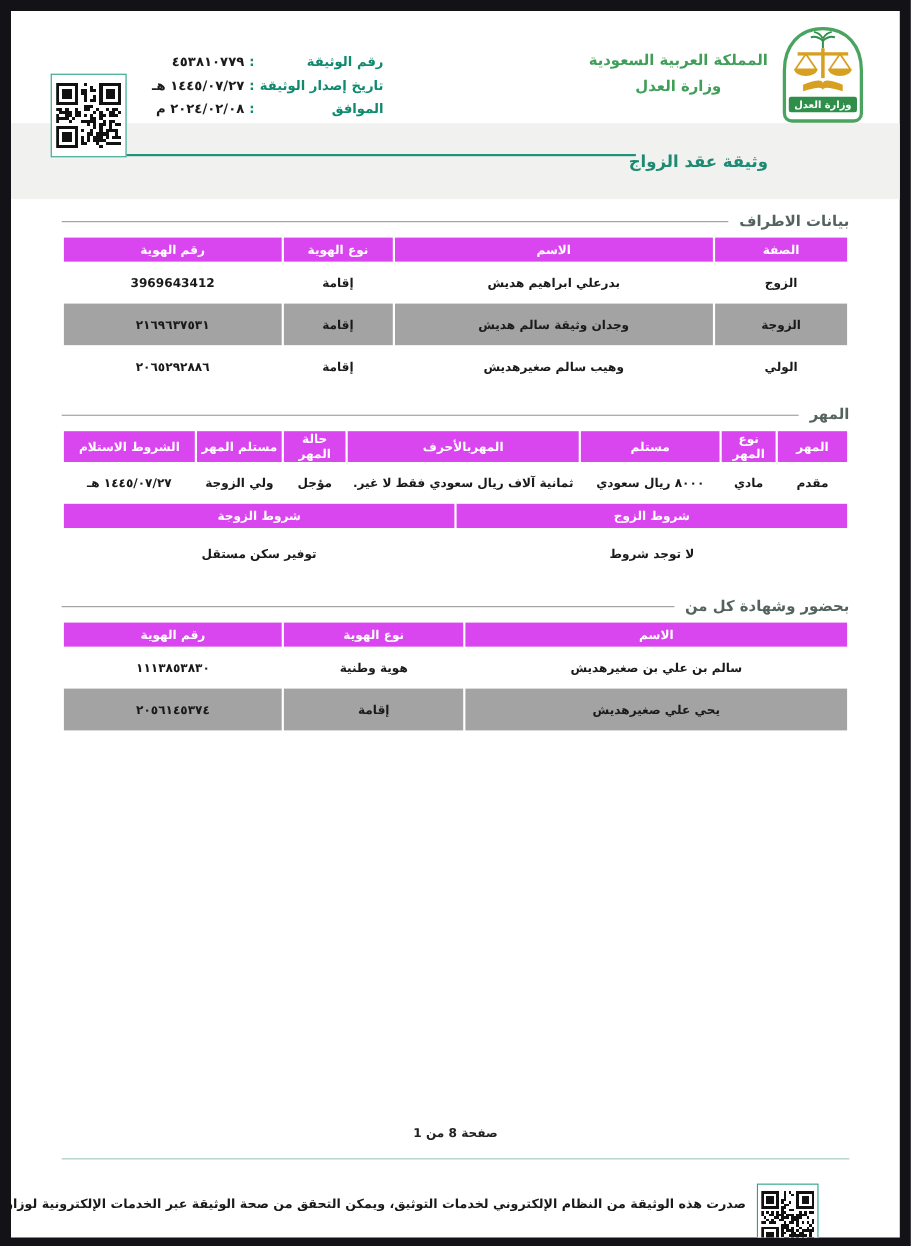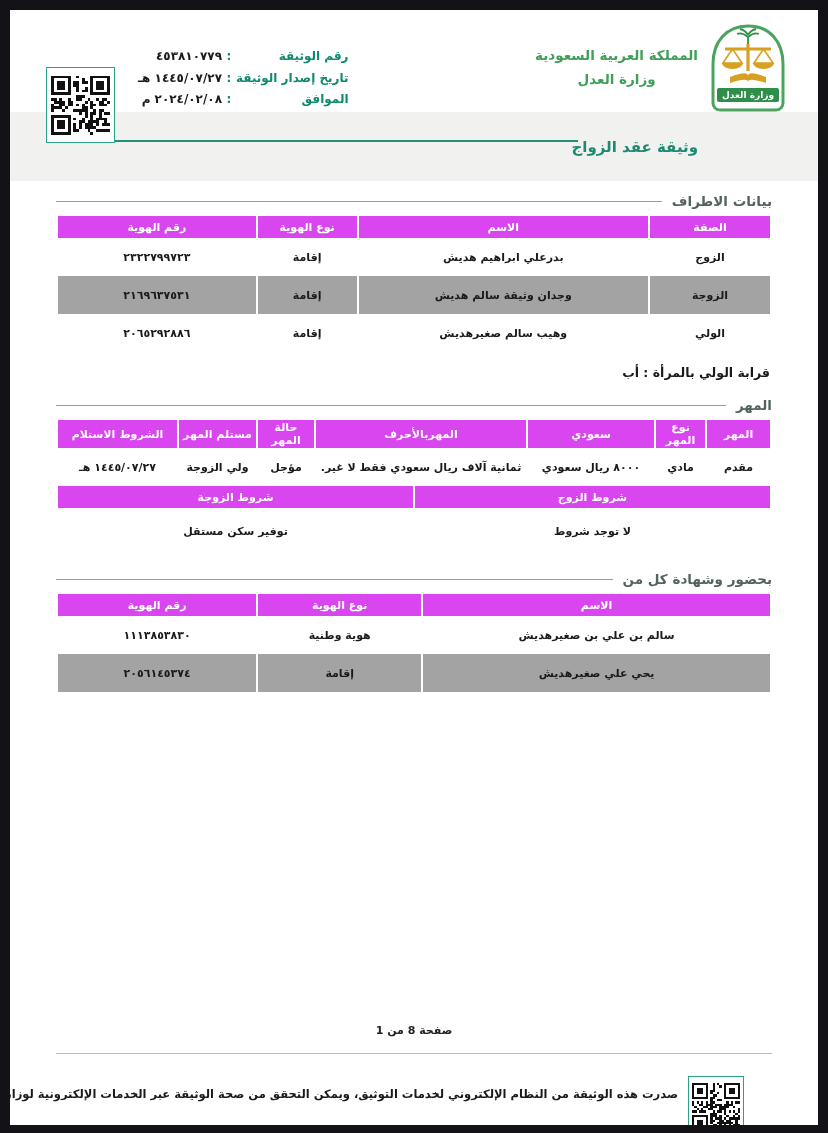--- a/index.html
+++ b/index.html
@@ -259,57 +259,56 @@
           <tr>
         <th>الصفة</th>
         <th>الاسم</th>
         <th>نوع الهوية</th>
         <th>رقم الهوية</th>
       </tr>
       <tr>
         <td>الزوج</td>
         <td>بدرعلي ابراهيم هديش</td>
         <td>إقامة</td>
-        <td>٢٣٢٢٧٩٩٧٢٣</td>
+        <td>3969643412</td>
       </tr>
       <tr class="alt">
         <td>الزوجة</td>
         <td>وجدان وثيقة سالم هديش</td>
         <td>إقامة</td>
         <td>٢١٦٩٦٣٧٥٣١</td>
       </tr>
       <tr>
         <td>الولي</td>
         <td>وهيب سالم صغيرهديش</td>
         <td>إقامة</td>
         <td>٢٠٦٥٢٩٢٨٨٦</td>
       </tr>
     </tbody>
       </table>
-    <div class="relation">قرابة الولي بالمرأة : أب</div>
 
     <div class="sec gap-md">
       <span class="sec-title">المهر</span>
       <span class="sec-line"></span>
     </div>
     <table class="tbl-dowry">
       <colgroup>
           <col style="width:9%">
           <col style="width:7%">
           <col style="width:18%">
           <col style="width:30%">
           <col style="width:8%">
           <col style="width:11%">
           <col style="width:17%">
         </colgroup>
       <tbody>
           <tr>
         <th>المهر</th>
         <th>نوع المهر</th>
-        <th>سعودي</th>
+        <th>مستلم</th>
         <th>المهربالأحرف</th>
         <th>حالة المهر</th>
         <th>مستلم المهر</th>
         <th>الشروط الاستلام</th>
       </tr>
       <tr>
         <td>مقدم</td>
         <td>مادي</td>
         <td>٨٠٠٠ ريال سعودي</td>
         <td>ثمانية آلاف ريال سعودي فقط لا غير.</td>

